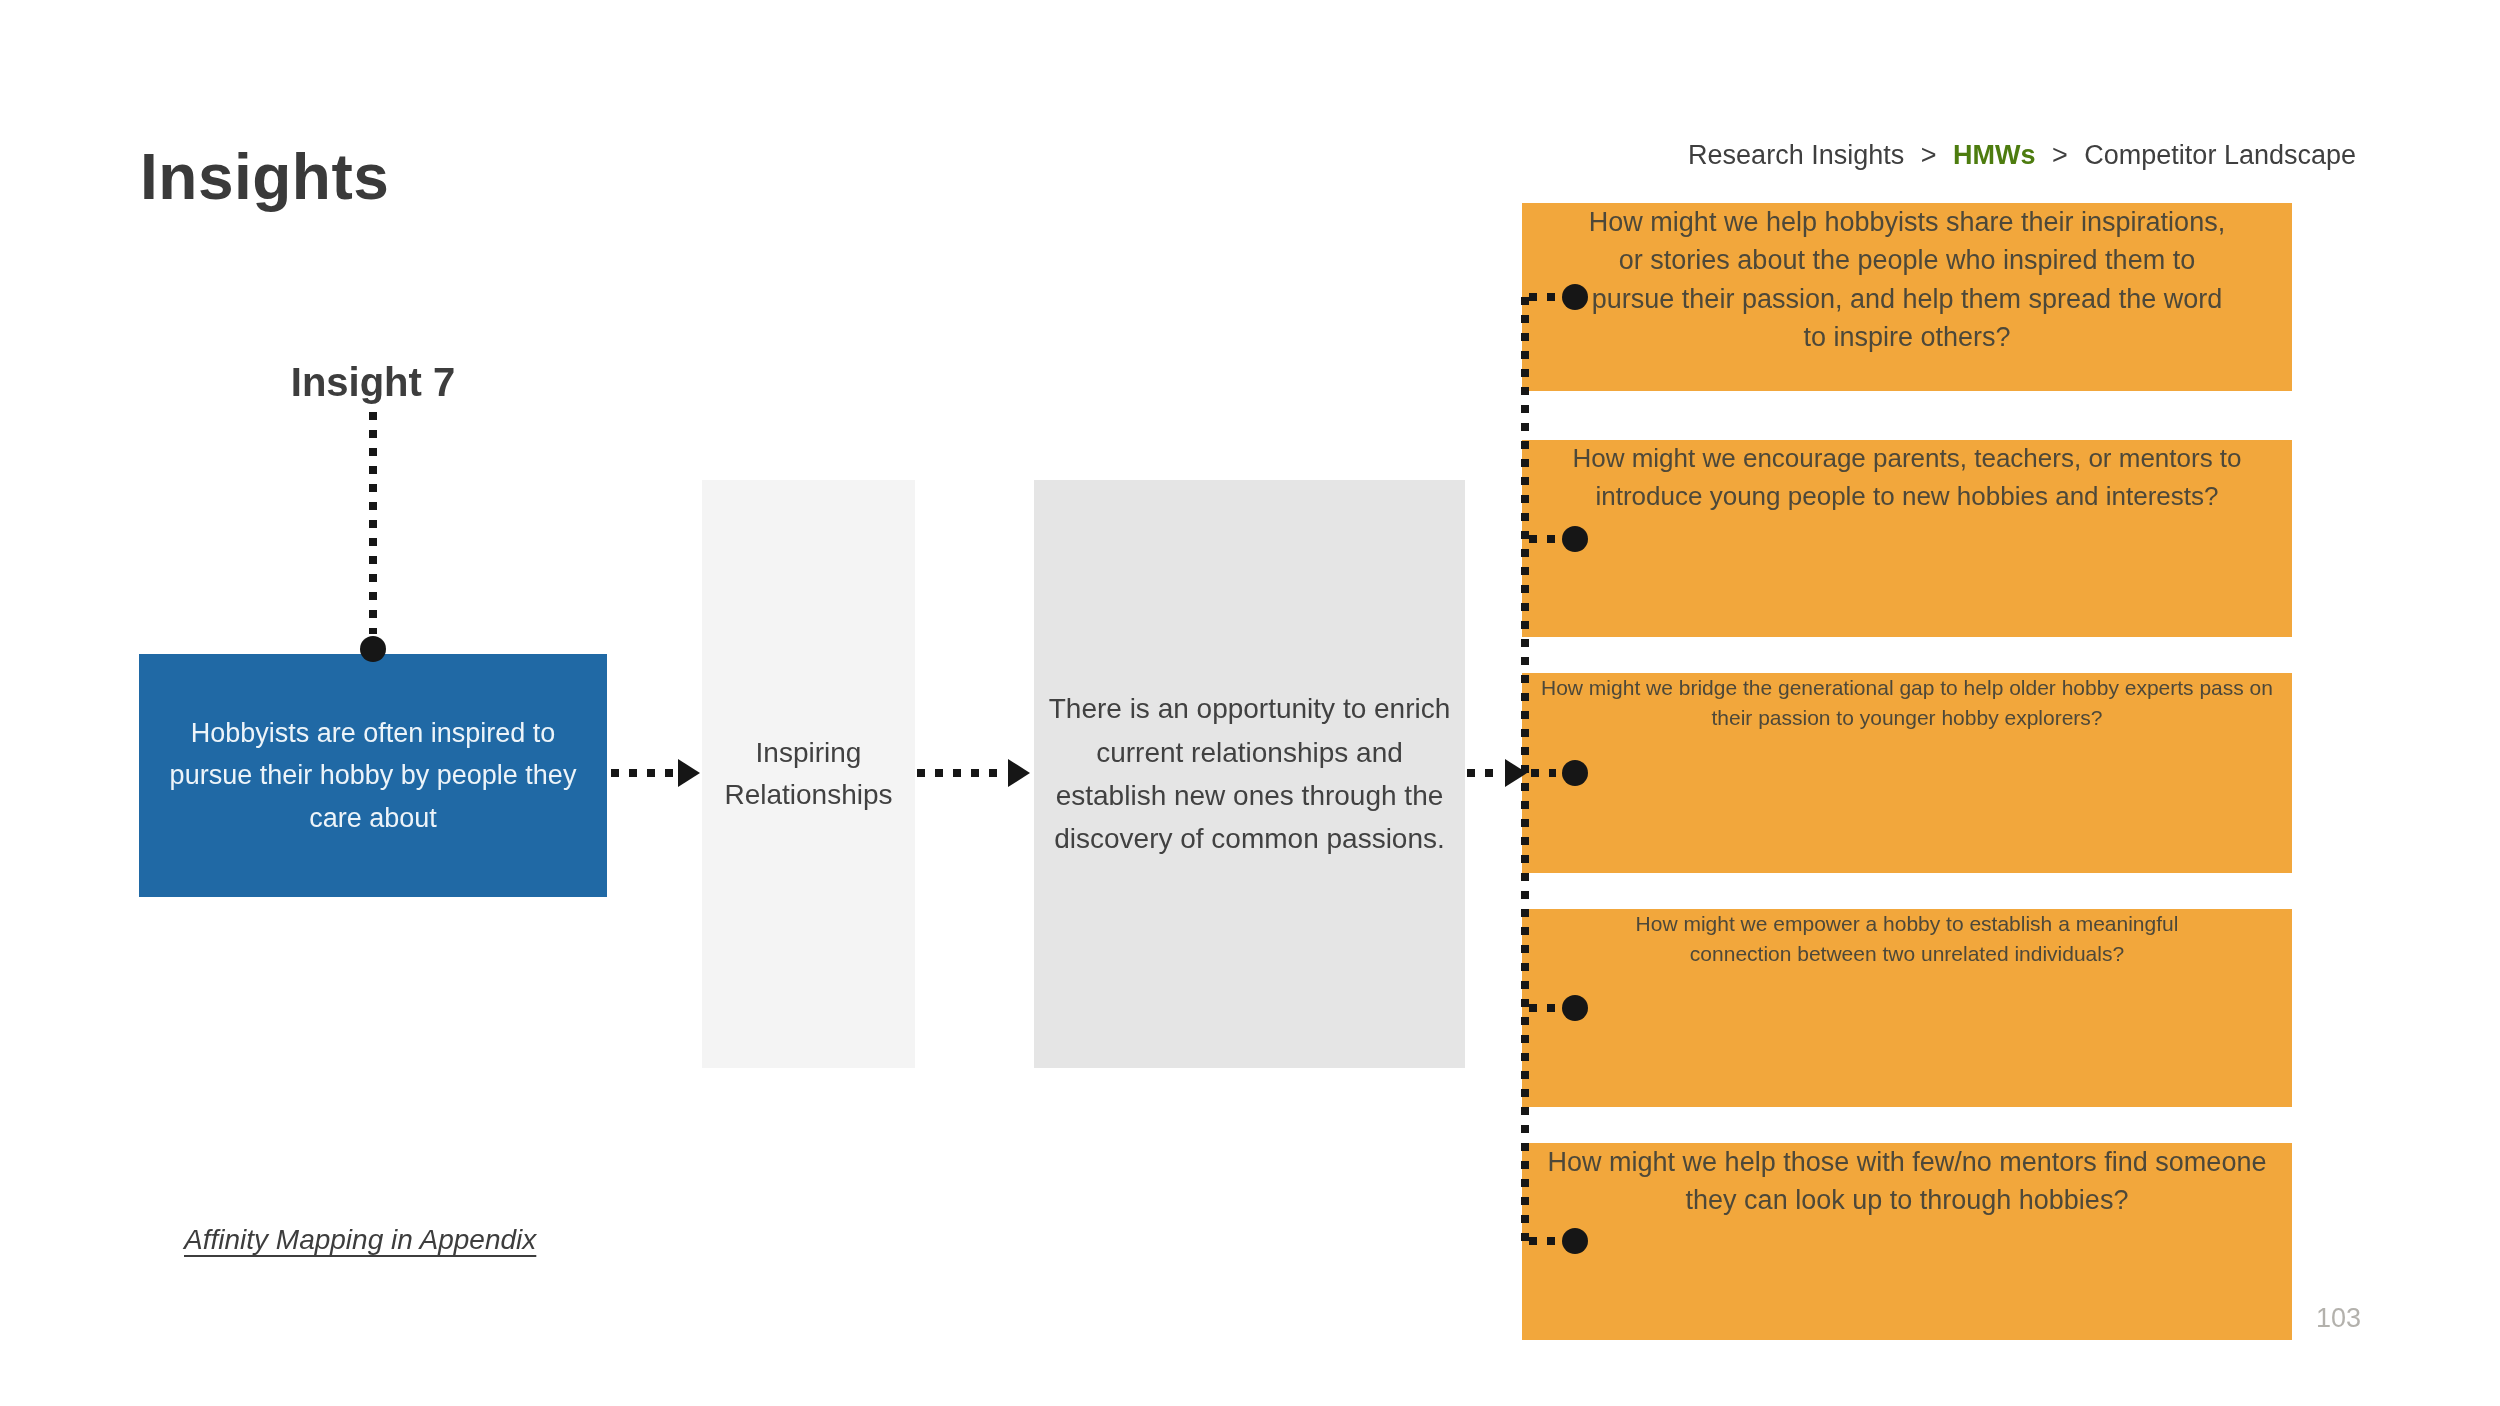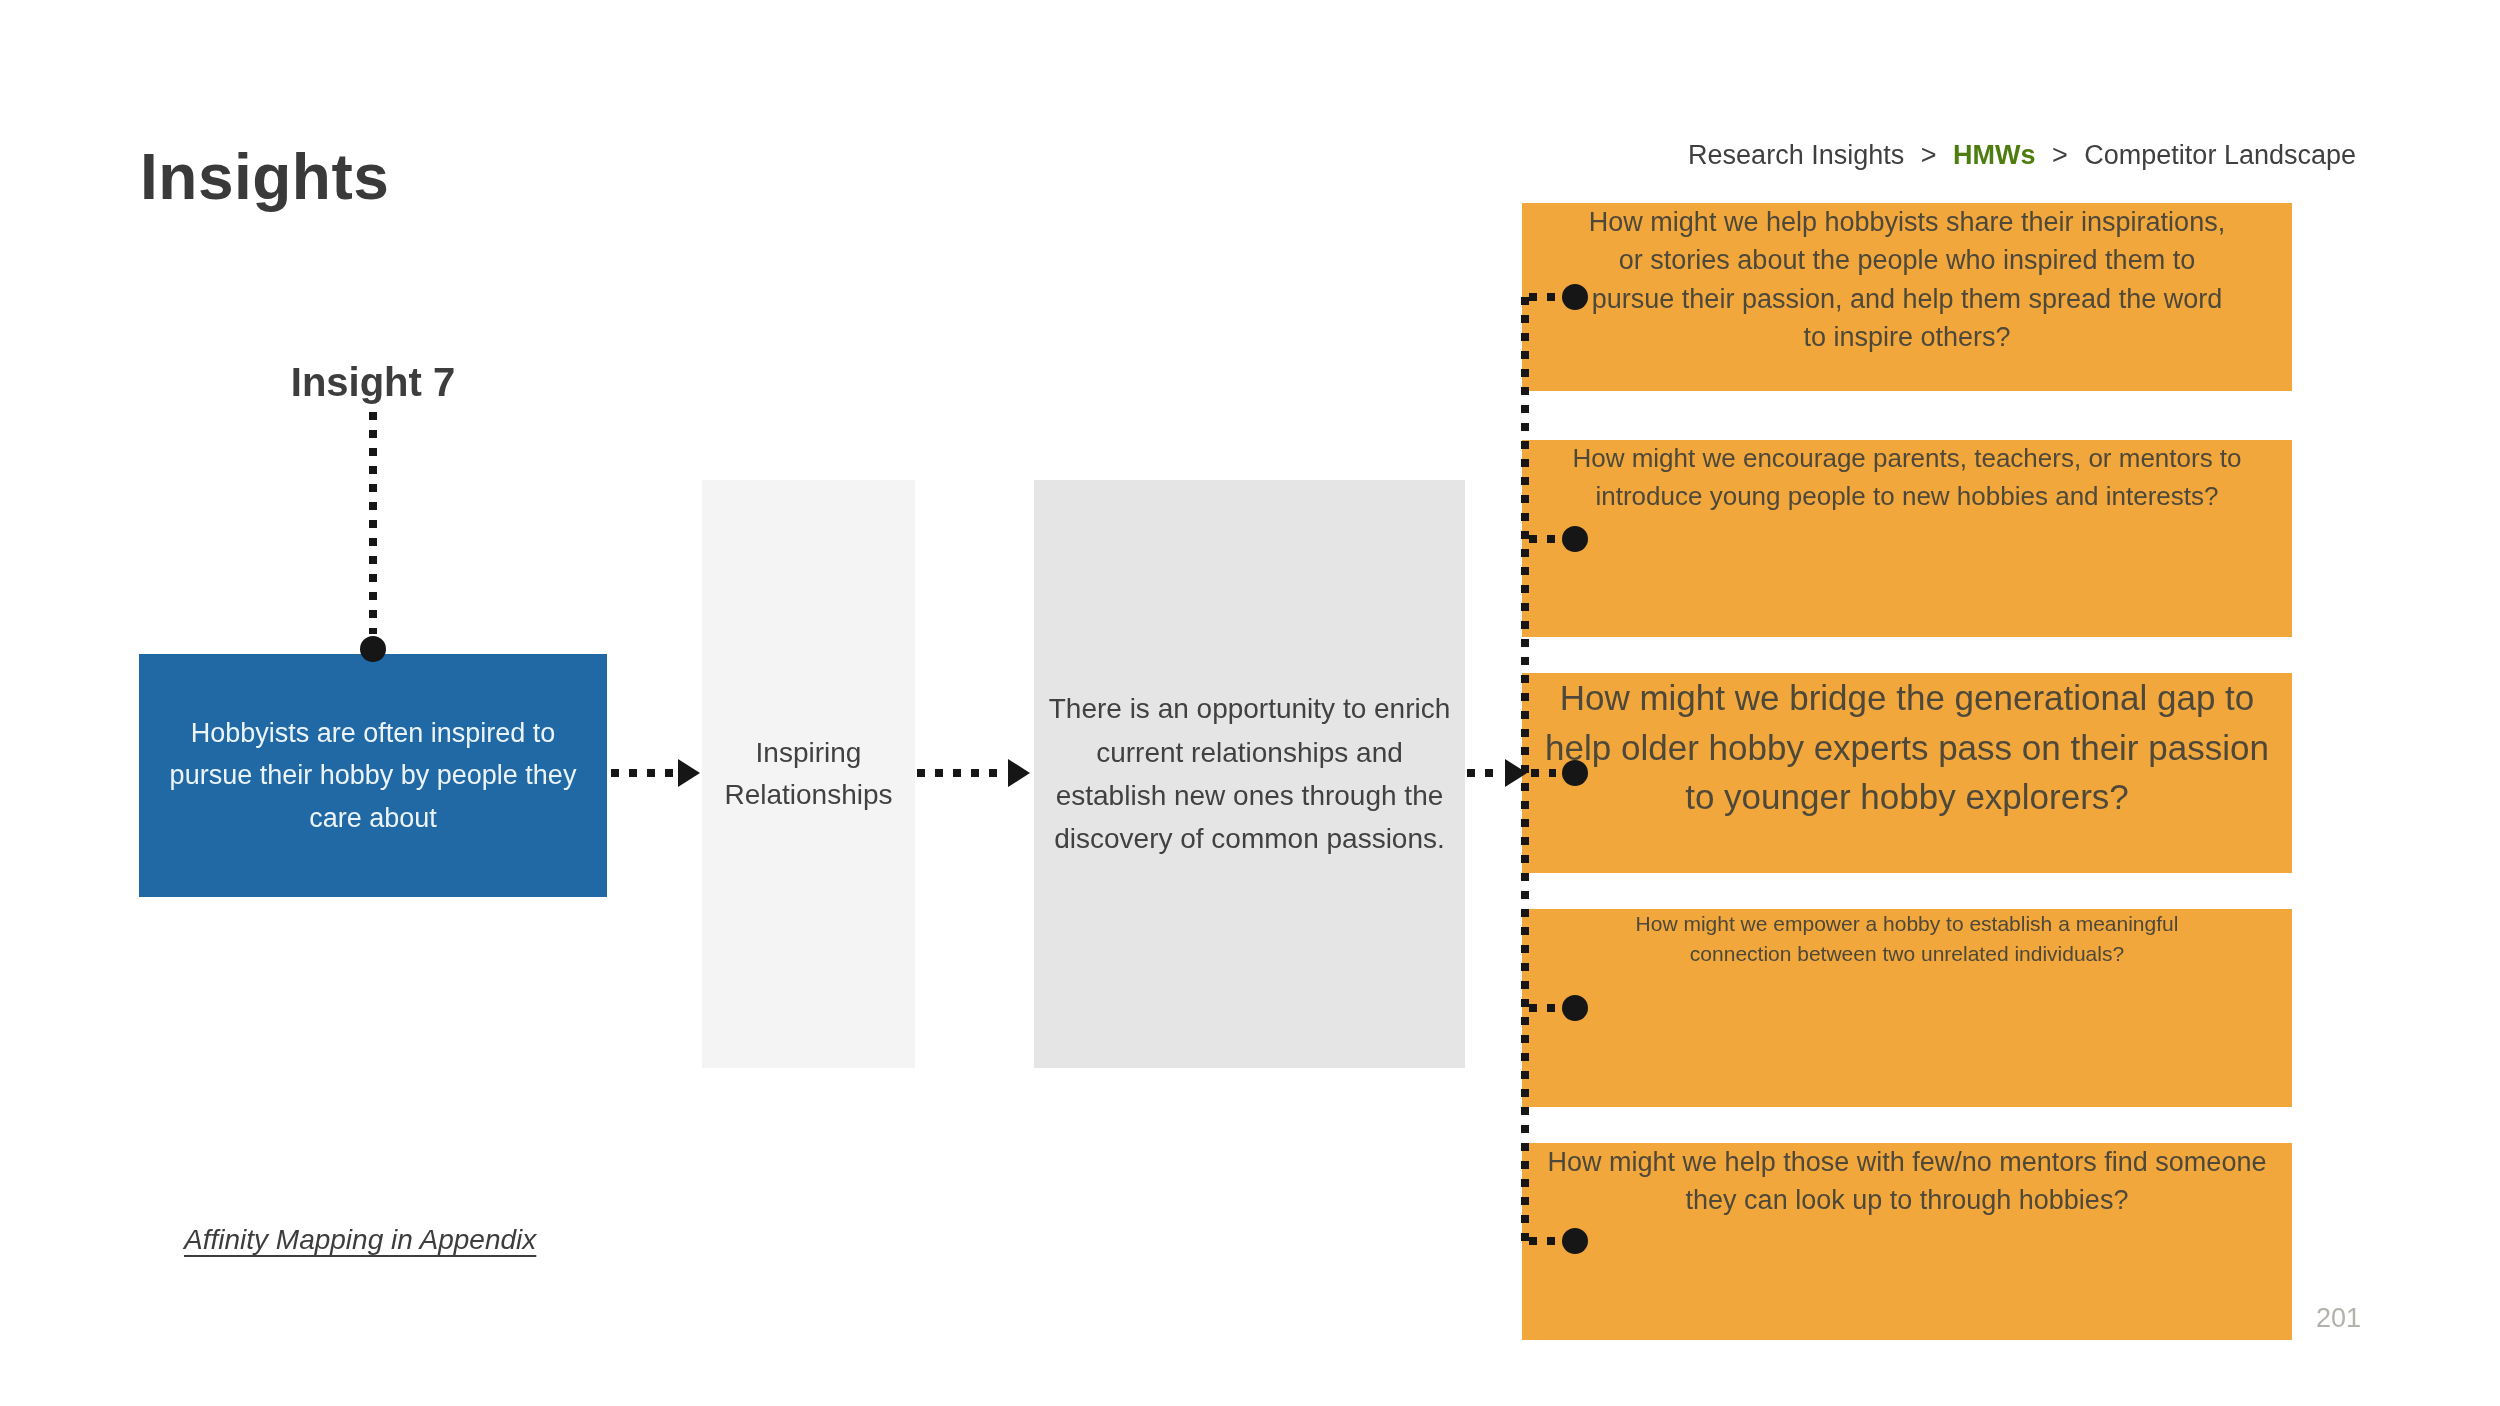--- a/index.html
+++ b/index.html
@@ -53,21 +53,21 @@
   }
 
   .hmw-card{
     position:absolute;left:1522px;width:770px;
     background:#F2A73C;color:#4d4839;
     display:flex;justify-content:center;
     text-align:center;box-sizing:border-box;
   }
   .hmw-1{top:203px;height:188px;font-size:27px;line-height:1.42;padding:0 55px;}
   .hmw-2{top:440px;height:197px;font-size:26px;line-height:1.45;padding:0 14px;}
-  .hmw-3{top:673px;height:200px;font-size:35px;line-height:1.42;padding:0 15px;}
+  .hmw-3{top:673px;height:200px;font-size:21px;line-height:1.42;padding:0 15px;}
   .hmw-4{top:909px;height:198px;font-size:21px;line-height:1.45;padding:0 65px;}
   .hmw-5{top:1143px;height:197px;font-size:27px;line-height:1.42;padding:0 15px;}
 
   
   .footer-link{
     position:absolute;left:140px;top:1224px;
     font-size:28px;font-style:italic;color:#3d3d3d;
     text-decoration:underline;text-underline-offset:6px;text-decoration-thickness:2px;
     cursor:pointer;
     margin-left:44px;
@@ -123,21 +123,21 @@
   </div>
   <div class="hmw-card hmw-4">
     <span>How might we empower a hobby to establish a meaningful connection between two unrelated individuals?</span>
   </div>
   <div class="hmw-card hmw-5">
     <span>How might we help those with few/no mentors find someone they can look up to through hobbies?</span>
   </div>
 
   <a class="footer-link">Affinity Mapping in Appendix</a>
 
-  <div class="page-number">201</div>
+  <div class="page-number">103</div>
 
   <svg class="connectors" viewBox="0 0 2500 1406" xmlns="http://www.w3.org/2000/svg">
 
     <g stroke="#161616" stroke-width="8">
       <line x1="373" y1="412" x2="373" y2="634" stroke-dasharray="8 10"></line>
       <circle cx="373" cy="649" r="13" fill="#161616" stroke="none"></circle>
     </g>
 
     <g stroke="#161616" stroke-width="8">
       <line x1="611" y1="773" x2="674" y2="773" stroke-dasharray="8 10"></line>

